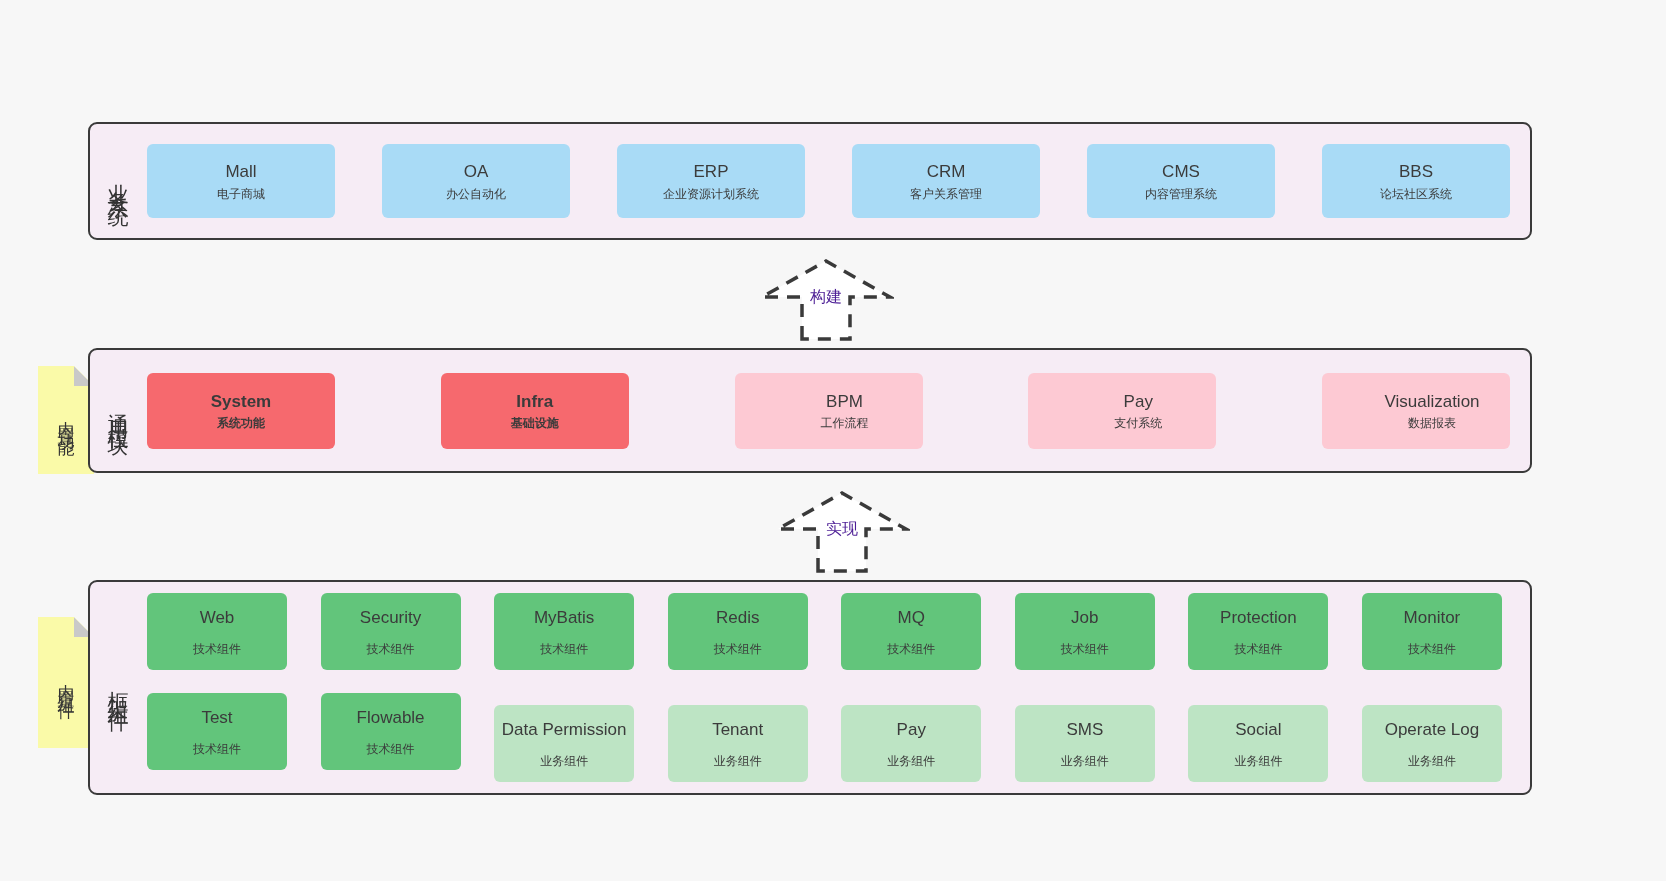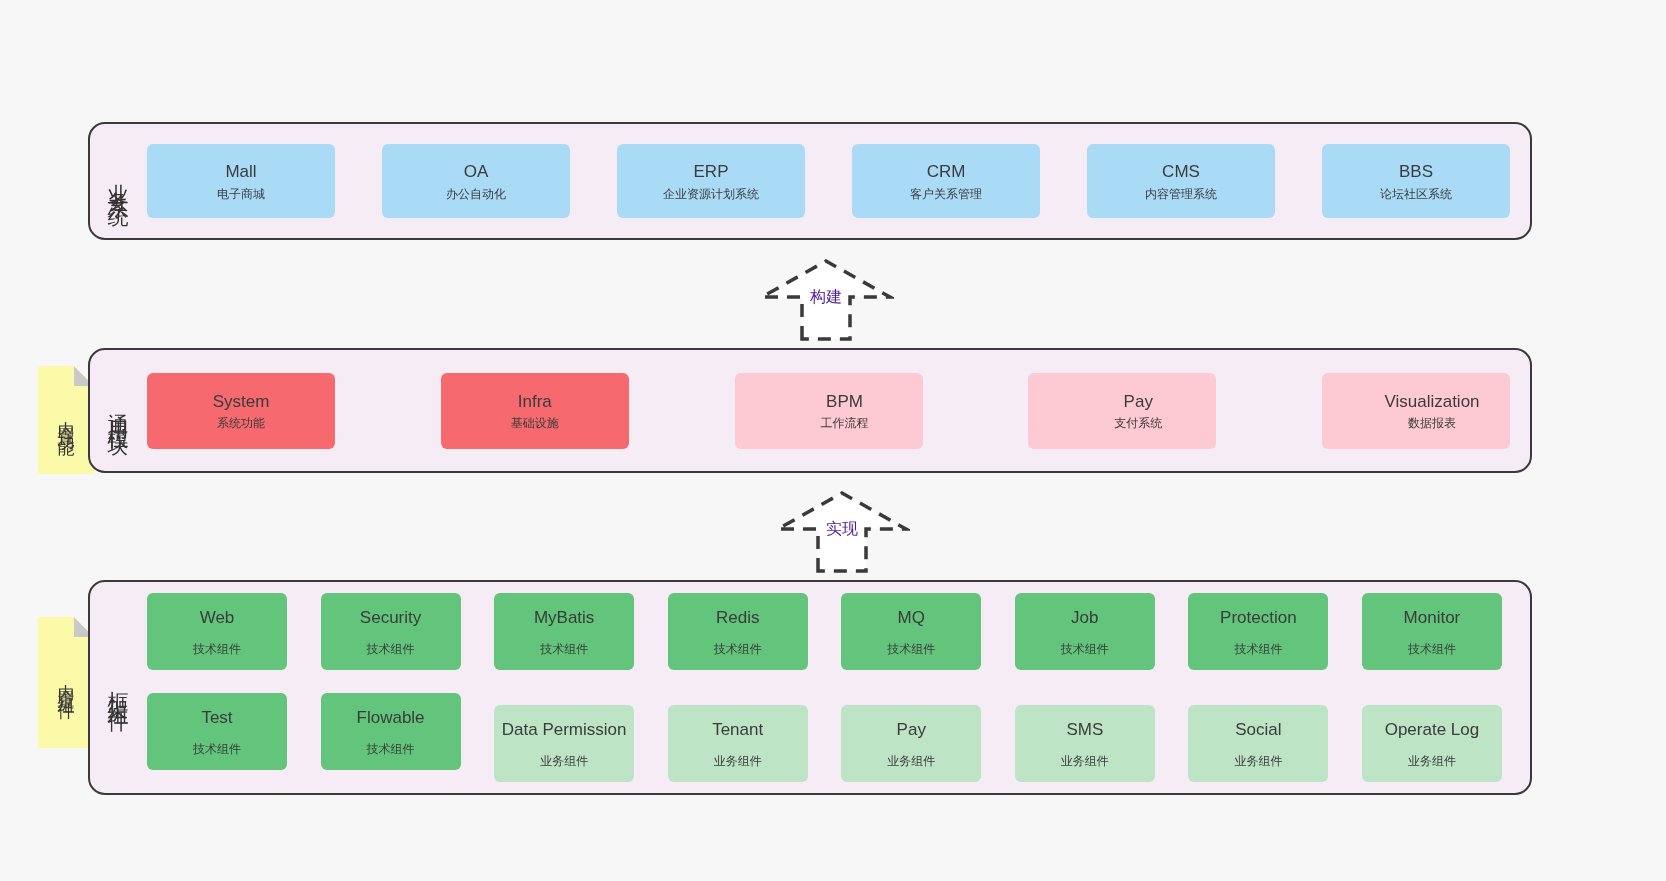--- a/index.html
+++ b/index.html
@@ -13,21 +13,21 @@
   body{
     width:1666px;height:881px;position:relative;overflow:hidden;
     background:var(--page-bg);
     font-family:"Liberation Sans","DejaVu Sans",sans-serif;
     color:var(--text);
   }
   .band{
     position:absolute;left:88px;width:1444px;
     background:var(--band-bg);
     border:2px solid var(--band-border);
-    border-radius:17px;
+    border-radius:9px;
     display:flex;align-items:stretch;
     z-index:2;
   }
   .label-col{width:57px;flex:0 0 57px;display:flex;align-items:center;justify-content:center;}
   .vtext{
     writing-mode:vertical-rl;text-orientation:upright;
     font-size:21px;letter-spacing:7px;line-height:1;color:#333;
   }
   .row-area{flex:1;display:flex;flex-direction:column;justify-content:center;padding-right:20px;}
   .row{display:flex;justify-content:space-between;}
@@ -36,21 +36,21 @@
     align-items:center;justify-content:center;text-align:center;
     padding:4px 6px;line-height:1.5;
   }
   .box .t{font-size:17px;}
   .box .s{font-size:12px;}
   .b1 .box{width:188px;height:74px;}
   .b2 .box{width:188px;height:76px;}
   .b3 .box{width:140px;height:77px;gap:9px;}
   .b3 .row-area{padding-right:28px;gap:23px;}
   .blue{background:var(--box-blue);}
-  .red{background:var(--box-red);}
+  .red{background:var(--box-red);font-weight:bold;}
   .pink{background:var(--box-pink);padding-left:38px;}
   .green{background:var(--box-green);}
   .lightgreen{background:var(--box-light-green);margin-top:12px;}
   .note{
     position:absolute;left:38px;width:56px;background:var(--note-yellow);
     clip-path:polygon(0 0,calc(100% - 20px) 0,100% 20px,100% 100%,0 100%);
     display:flex;align-items:center;justify-content:center;
     z-index:1;
   }
   .note::after{

